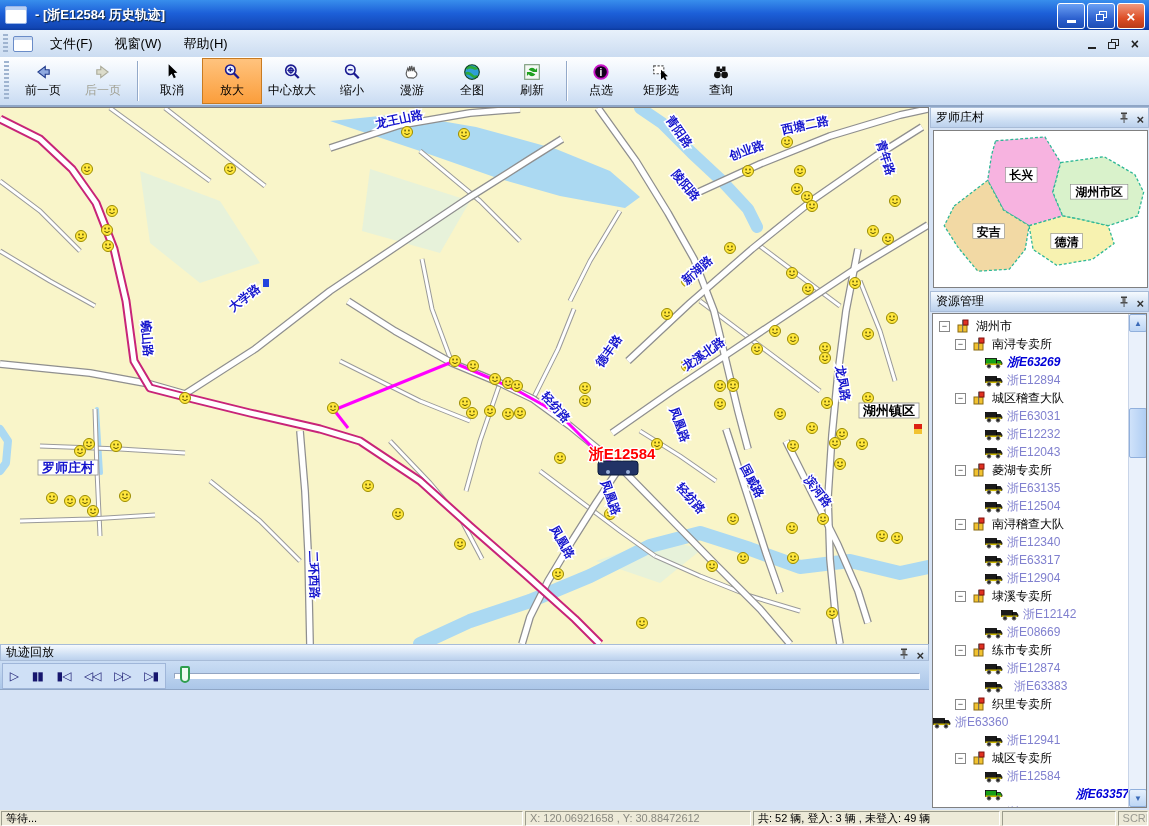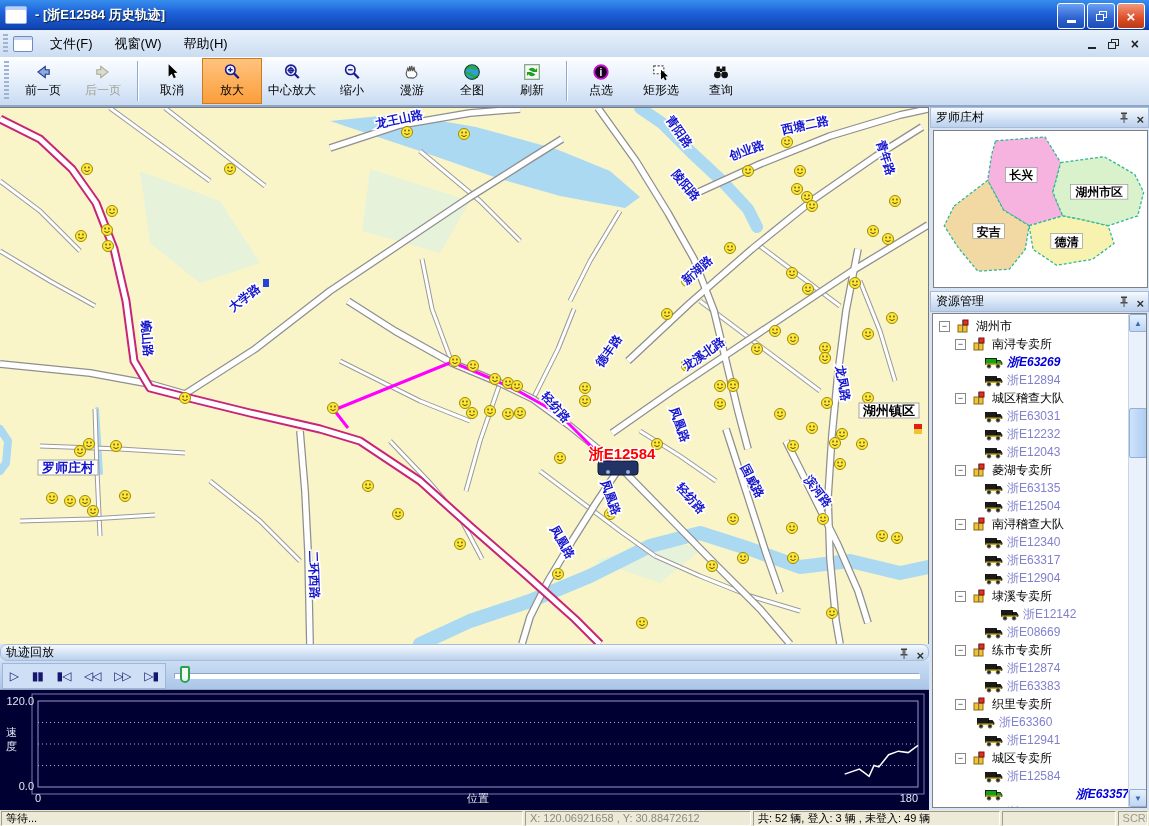--- a/index.html
+++ b/index.html
@@ -72,21 +72,21 @@
   .t-group{color:#000;}
   .t-vehicle{color:#8080CF;}
   .t-online{color:#0000D8;font-weight:bold;font-style:italic;}
   .vscroll{position:absolute;right:0;top:0;bottom:0;width:17px;background:#EAF1FB;border-left:1px solid #C8D4E8;}
   .vs-arrow{position:absolute;left:0;width:16px;height:16px;border:1px solid #91B0DC;border-radius:2px;
     background:linear-gradient(180deg,#E6F0FD,#BDD6F5);color:#3A6AB8;font-size:8px;
     display:flex;align-items:center;justify-content:center;}
   .vs-thumb{position:absolute;left:0;width:16px;border:1px solid #91B0DC;border-radius:2px;
     background:linear-gradient(90deg,#CFE2FA,#AFCDF3);}
   
-  .pb-header{height:17px;border-radius:7px;}
+  .pb-header{height:17px;}
   .pb-controls{position:absolute;left:0;top:17px;width:929px;height:29px;
     background:linear-gradient(180deg,#CADDF4,#ABC6E8);border-bottom:1px solid #8FA6C6;box-sizing:border-box;}
   .pb-strip{position:absolute;left:2px;top:2px;width:162px;height:24px;background:#CFE0F6;
     border:1px solid #9FB6D9;display:flex;align-items:center;justify-content:space-around;}
   .pb-btn{font-size:12px;color:#16166E;line-height:22px;letter-spacing:-1px;}
   .pb-groove{position:absolute;left:174px;top:12px;width:744px;height:4px;background:#fff;
     border:1px solid #93A5C2;border-bottom-color:#fff;border-right-color:#fff;}
   .pb-thumb{position:absolute;left:180px;top:5px;width:10px;height:17px;background:#EFFAF2;
     border:2px solid #2E9E4F;border-radius:2px 2px 5px 5px;box-sizing:border-box;}
   .chart-area{position:absolute;left:0;top:46px;width:929px;height:120px;background:#000033;}
@@ -1090,40 +1090,40 @@
           <div class="tree-row" style="padding-left: 52px;">
             <span class="tree-ico"><svg viewBox="0 0 18 13">
                 <rect x="0.5" y="3" width="11" height="6" fill="#1A1A1A" stroke="#000" stroke-width="0.8"></rect>
                 <path d="M11.5 5 h4 l1.5 2.5 v1.5 h-5.5z" fill="#1A1A1A" stroke="#000" stroke-width="0.8"></path>
                 <rect x="0.5" y="8" width="16" height="1.6" fill="#C8B400"></rect>
                 <circle cx="4" cy="10.8" r="1.8" fill="#222" stroke="#666"></circle>
                 <circle cx="13" cy="10.8" r="1.8" fill="#222" stroke="#666"></circle>
               </svg></span>
             <span class="t-vehicle">浙E12874</span>
           </div>
-          <div class="tree-row" style="padding-left: 52px;">
+          <div class="tree-row" style="padding-left: 52px; gap: 7px;">
             <span class="tree-ico"><svg viewBox="0 0 18 13">
                 <rect x="0.5" y="3" width="11" height="6" fill="#1A1A1A" stroke="#000" stroke-width="0.8"></rect>
                 <path d="M11.5 5 h4 l1.5 2.5 v1.5 h-5.5z" fill="#1A1A1A" stroke="#000" stroke-width="0.8"></path>
                 <rect x="0.5" y="8" width="16" height="1.6" fill="#C8B400"></rect>
                 <circle cx="4" cy="10.8" r="1.8" fill="#222" stroke="#666"></circle>
                 <circle cx="13" cy="10.8" r="1.8" fill="#222" stroke="#666"></circle>
               </svg></span>
             <span class="t-vehicle">浙E63383</span>
           </div>
           <div class="tree-row" style="padding-left: 22px;">
             <span class="tree-exp">−</span>
             <span class="tree-ico"><svg viewBox="0 0 14 14">
                 <rect x="2" y="6" width="9" height="7" fill="#F2C230" stroke="#8A6A10"></rect>
                 <rect x="7" y="1" width="5" height="5" fill="#E03020" stroke="#801010"></rect>
                 <rect x="6.2" y="1" width="1" height="12" fill="#606060"></rect>
               </svg></span>
             <span class="t-group">织里专卖所</span>
           </div>
-          <div class="tree-row" style=" margin-left: 44px;">
+          <div class="tree-row" style="">
             <span class="tree-ico"><svg viewBox="0 0 18 13">
                 <rect x="0.5" y="3" width="11" height="6" fill="#1A1A1A" stroke="#000" stroke-width="0.8"></rect>
                 <path d="M11.5 5 h4 l1.5 2.5 v1.5 h-5.5z" fill="#1A1A1A" stroke="#000" stroke-width="0.8"></path>
                 <rect x="0.5" y="8" width="16" height="1.6" fill="#C8B400"></rect>
                 <circle cx="4" cy="10.8" r="1.8" fill="#222" stroke="#666"></circle>
                 <circle cx="13" cy="10.8" r="1.8" fill="#222" stroke="#666"></circle>
               </svg></span>
             <span class="t-vehicle">浙E63360</span>
           </div>
           <div class="tree-row" style="padding-left: 52px;">
@@ -1202,38 +1202,20 @@
           <span class="pb-btn">▷</span>
           <span class="pb-btn">▮▮</span>
           <span class="pb-btn">▮◁</span>
           <span class="pb-btn">◁◁</span>
           <span class="pb-btn">▷▷</span>
           <span class="pb-btn">▷▮</span>
         </div>
       <div class="pb-groove"></div>
       <div class="pb-thumb"></div>
     </div>
-    <div class="chart-area">
-      <svg id="chart-svg" width="929" height="120" viewBox="0 0 929 120">
-          <rect x="0" y="0" width="929" height="120" fill="#000033"></rect>
-          <rect x="32" y="4" width="892" height="100" fill="none" stroke="#7A7AB8"></rect>
-          <rect x="38" y="11" width="880" height="86" fill="none" stroke="#9A9AD0"></rect>
-          <line x1="38" y1="75.5" x2="918" y2="75.5" stroke="#B0B0D8" stroke-width="1" stroke-dasharray="1,3"></line>
-          <line x1="38" y1="54" x2="918" y2="54" stroke="#B0B0D8" stroke-width="1" stroke-dasharray="1,3"></line>
-          <line x1="38" y1="32.5" x2="918" y2="32.5" stroke="#B0B0D8" stroke-width="1" stroke-dasharray="1,3"></line>
-          <text x="34" y="15" font-size="11" fill="#E4E4F4" text-anchor="end">120.0</text>
-          <text x="34" y="100" font-size="11" fill="#E4E4F4" text-anchor="end">0.0</text>
-          <text x="6" y="46" font-size="11" fill="#E4E4F4" text-anchor="start">速</text>
-          <text x="6" y="60" font-size="11" fill="#E4E4F4" text-anchor="start">度</text>
-          <text x="38" y="112" font-size="11" fill="#E4E4F4" text-anchor="middle">0</text>
-          <text x="478" y="112" font-size="11" fill="#E4E4F4" text-anchor="middle">位置</text>
-          <text x="918" y="112" font-size="11" fill="#E4E4F4" text-anchor="end">180</text>
-          <polyline points="844.6666666666666,84.1 859.3333333333334,79.08333333333333 864.2222222222222,82.66666666666667 869.1111111111111,86.25 874,75.5 878.8888888888889,76.93333333333334 888.6666666666666,64.75 898.4444444444445,61.166666666666664 908.2222222222223,62.6 918,55.43333333333333" fill="none" stroke="#FFFFFF" stroke-width="1.5"></polyline>
-        </svg>
-    </div>
   </div>
 
   <div class="statusbar" id="status-row">
       <div class="status-cell" style="width: 536px;">等待...</div>
       <div class="status-cell" style="width: 232px; color: rgb(138, 138, 128);">X: 120.06921658 , Y: 30.88472612</div>
       <div class="status-cell" style="width: 254px;">共: 52 辆, 登入: 3 辆 , 未登入: 49 辆</div>
       <div class="status-cell" style="width: 116px;"></div>
       <div class="status-cell" style="width: 31px; color: rgb(154, 154, 144);">SCRL</div>
     </div>
 

